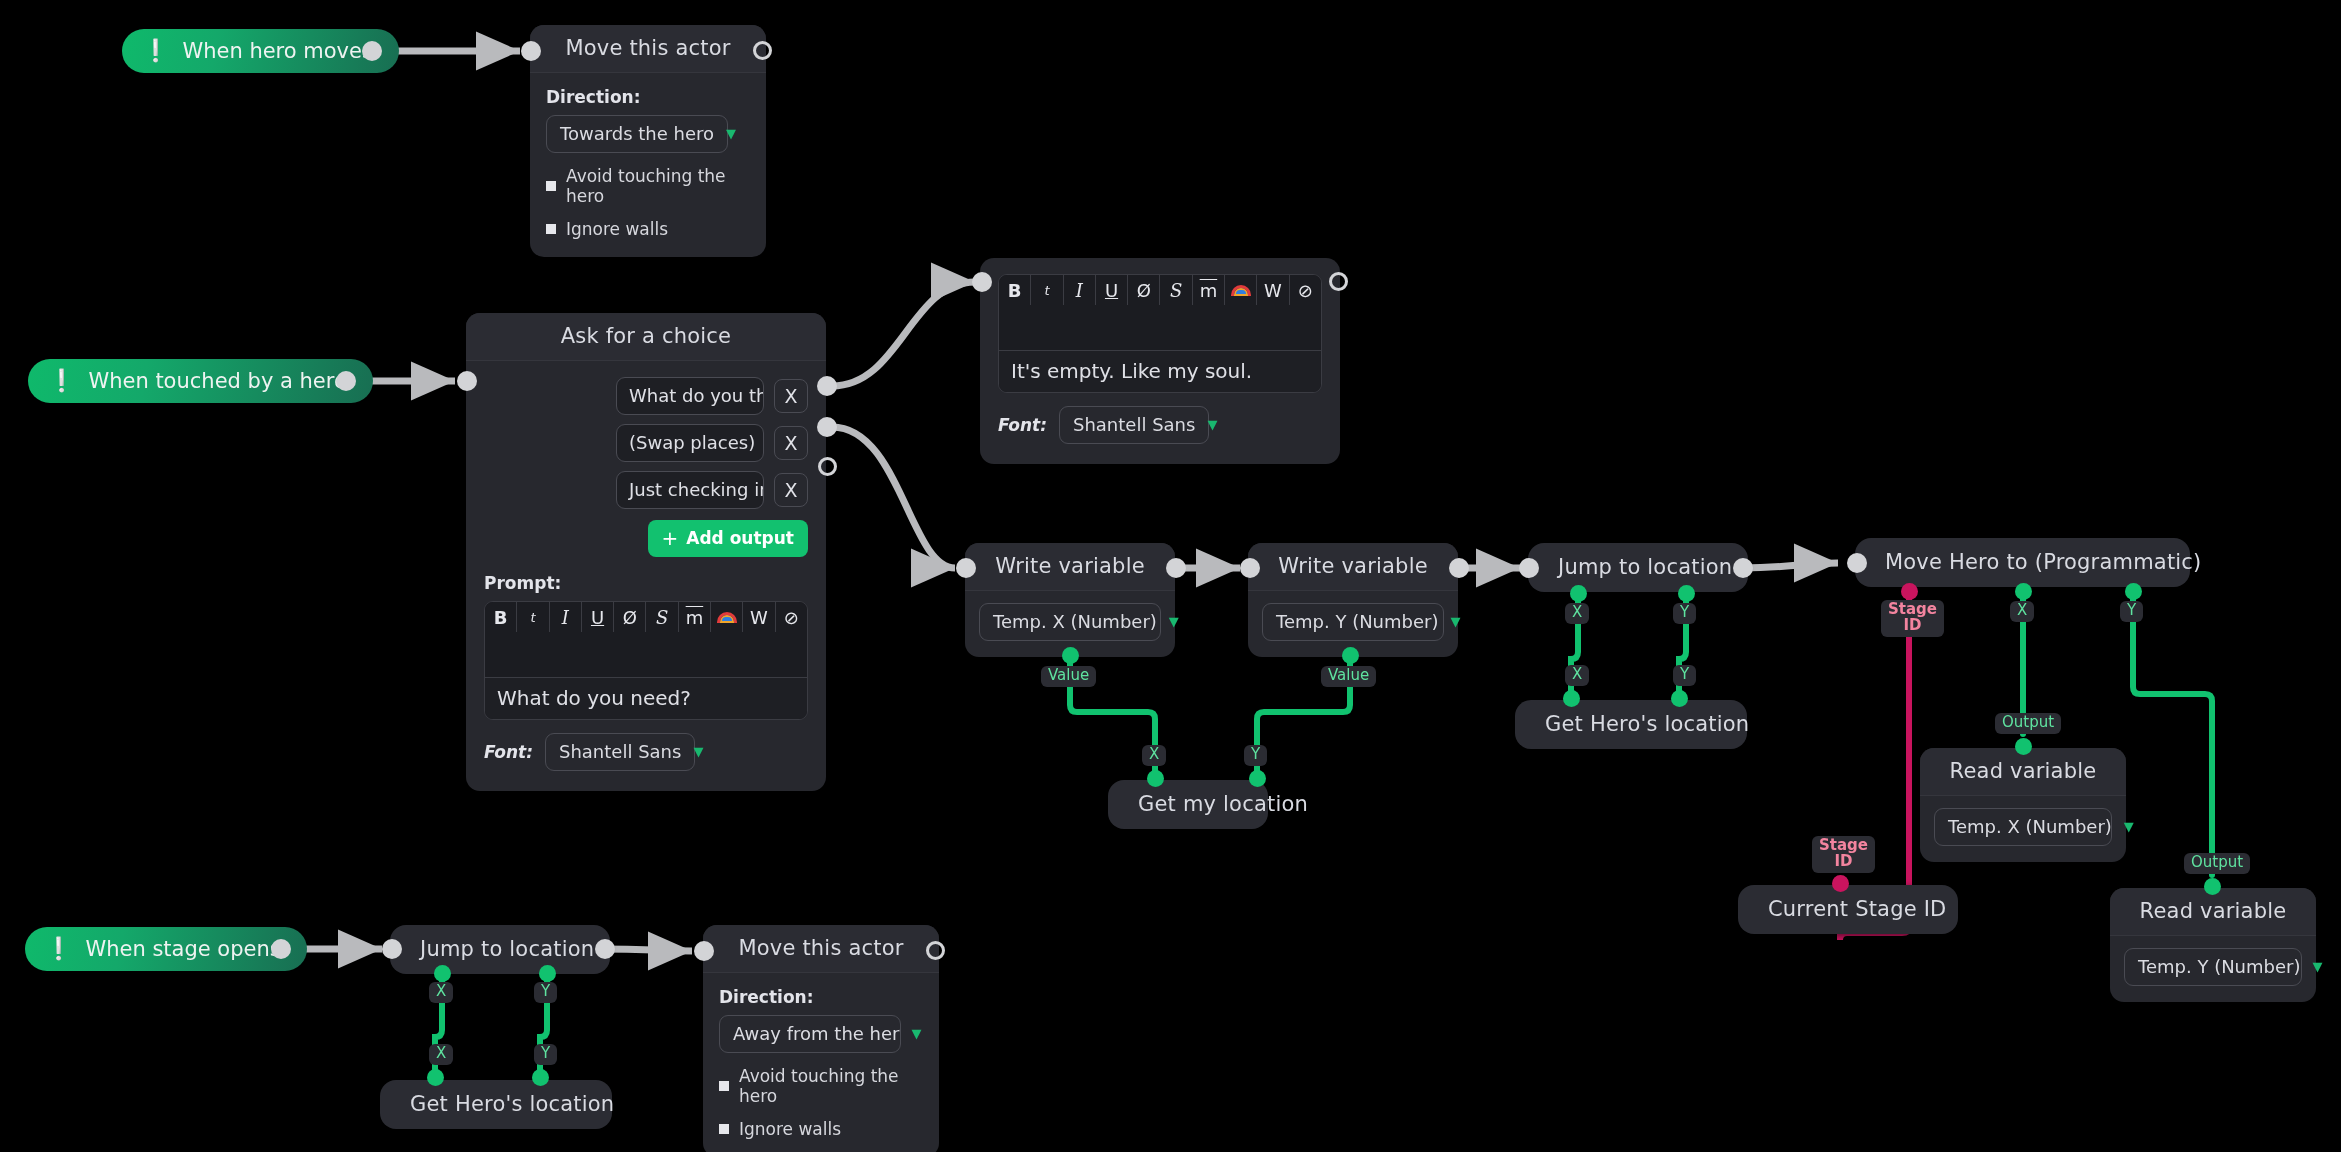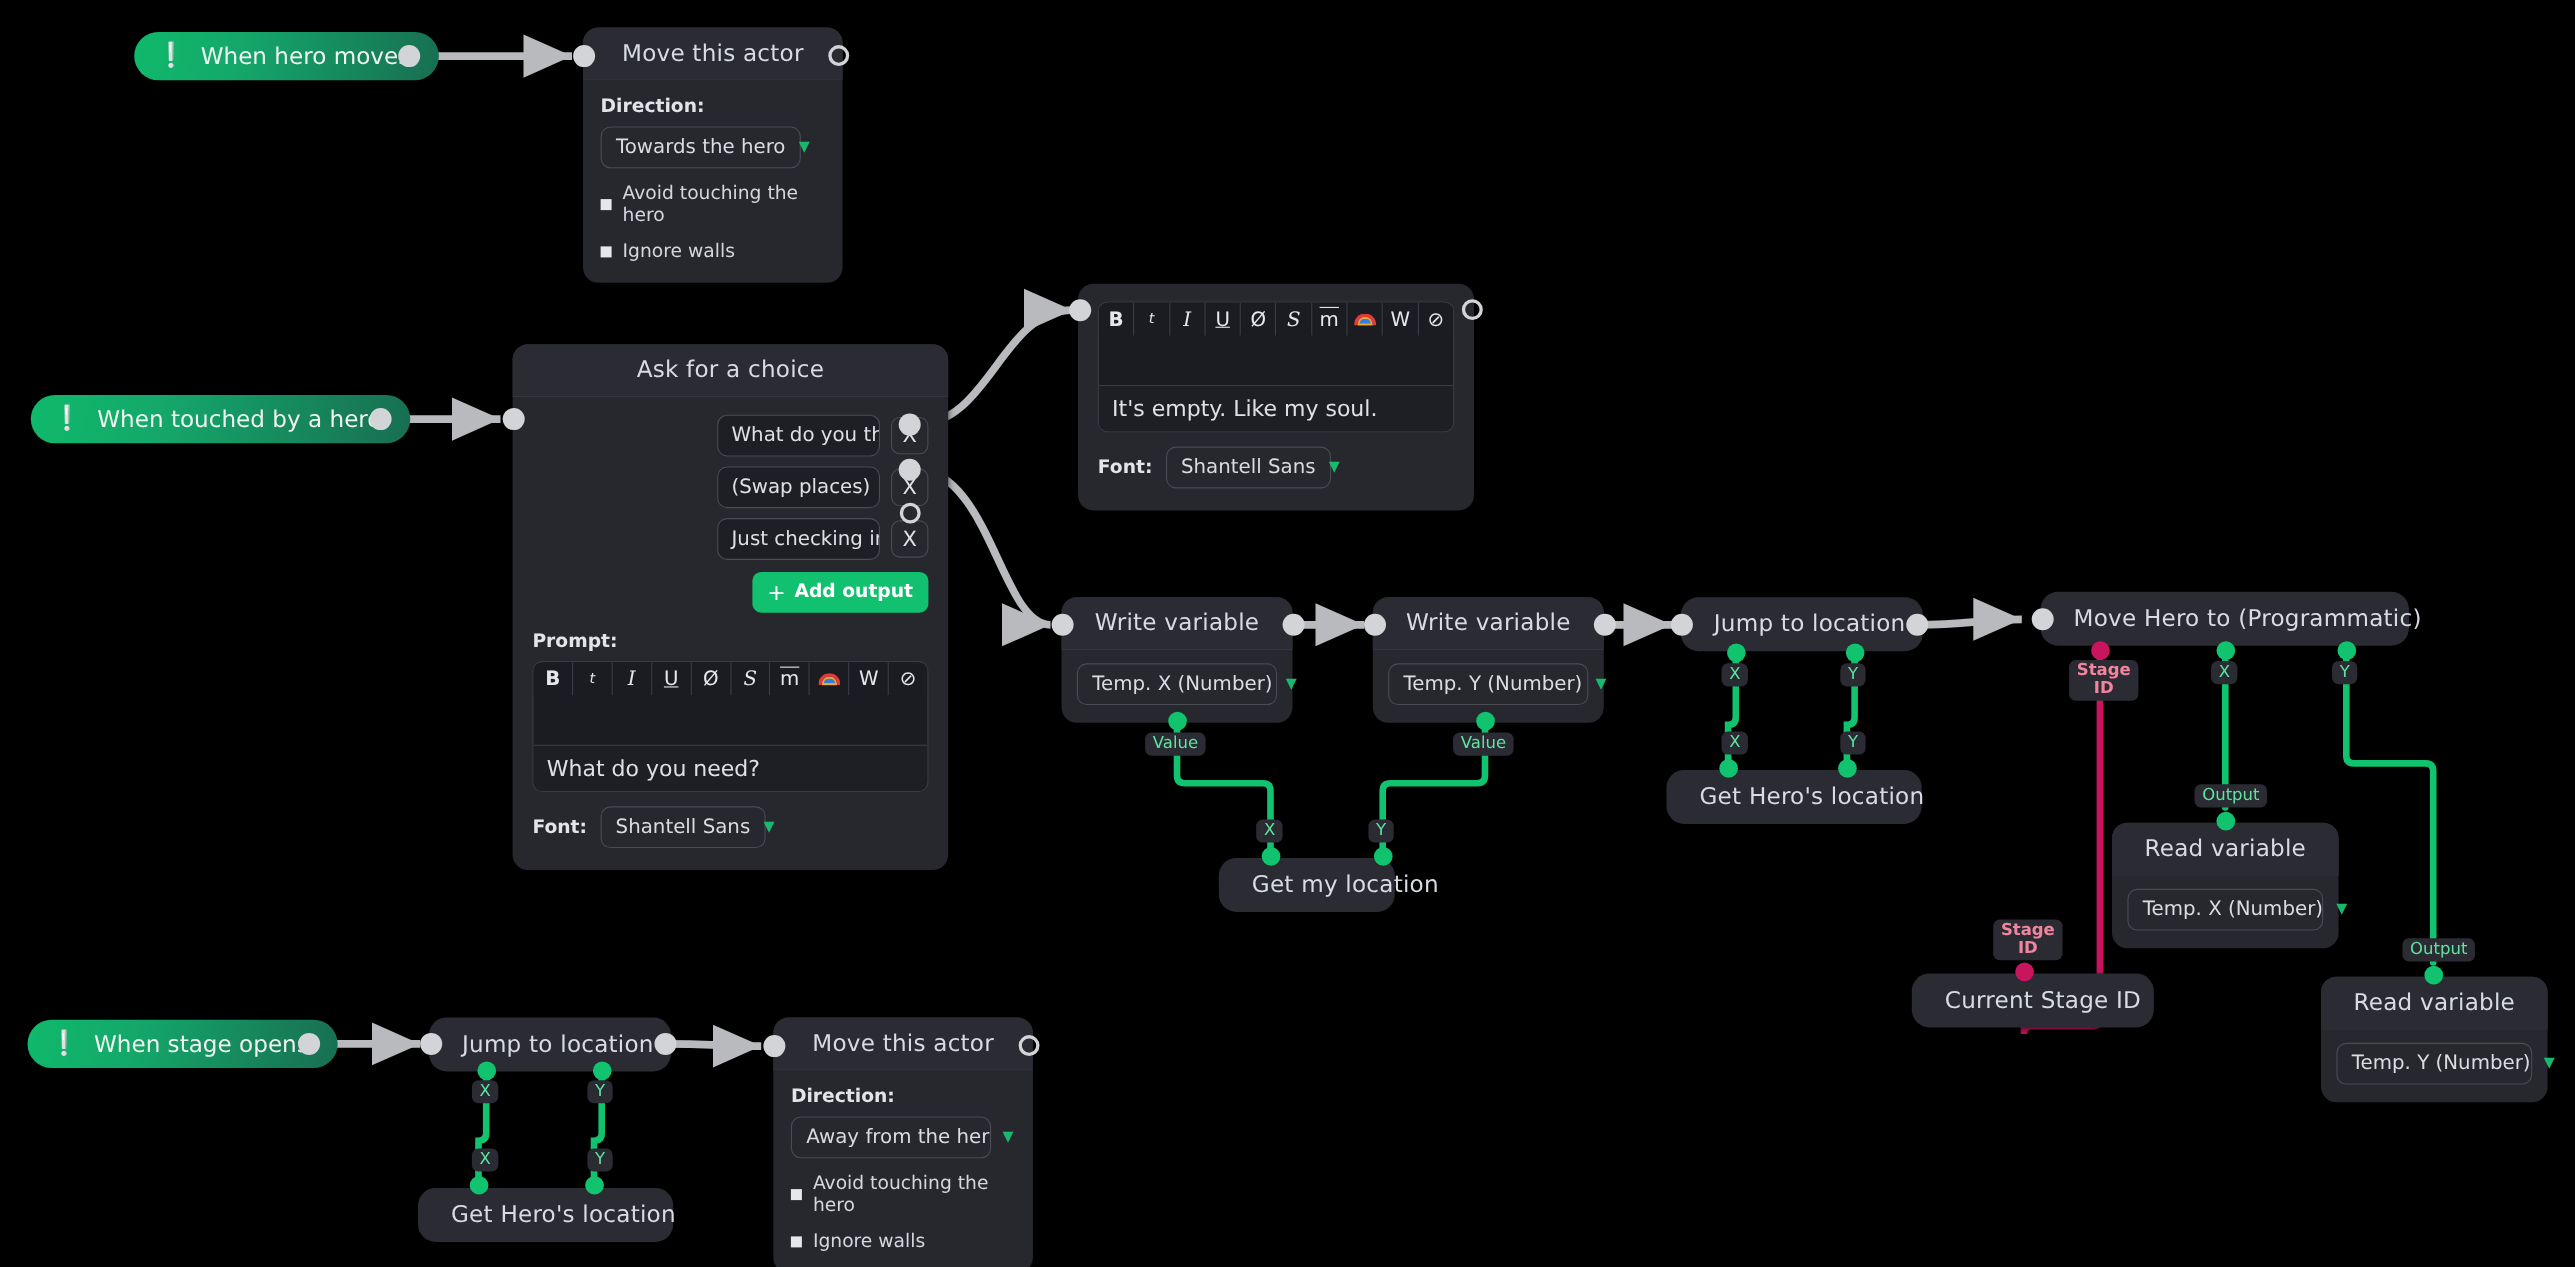--- a/index.html
+++ b/index.html
@@ -151,21 +151,21 @@
   .rt-btn:last-child { border-right: none; }
   .rt-body {
     border-top: 1px solid #3b3c43;
     background: #1e1f24;
     color: #dfe0e6;
     font-size: 20px;
     padding: 8px 12px 9px;
     white-space: nowrap; overflow: hidden; margin-top: 45px;
   }
   .font-row { display: flex; align-items: center; gap: 12px; margin-top: 13px; }
-  .font-row .field-label { margin-bottom: 0; }
+  .font-row .field-label { margin-bottom: 0; font-style: italic; }
 
   .mini-rainbow {
     width: 20px; height: 11px;
     border-radius: 20px 20px 0 0;
     border: 3px solid #e23b3b;
     border-bottom: none;
     box-shadow: inset 0 0 0 2px #f0a52a, inset 0 0 0 4px #2f7fe0;
   }
   .gl { font-size: 18px; }
   .gl.small { font-size: 13px; }
@@ -248,21 +248,21 @@
   </div>
   <div class="port" style="left:521px; top:41px;"></div>
   <div class="port ring" style="left:753px; top:41px;"></div>
 
   <div class="trigger" style="left:28px; top:359px;">
     <span class="bolt">❕</span>
     <span>When touched by a hero</span>
   </div>
   <div class="port" style="left:336px; top:371px;"></div>
 
-  <div class="node has-body" style="left:466px; top:313px; width:396px;">
+  <div class="node has-body" style="left:466px; top:313px; width:360px;">
     <div class="node-head">Ask for a choice</div>
     <div class="node-body" style="padding:16px 18px 20px;">
       <div style="display:flex; flex-direction:column; align-items:flex-end;">
         <div class="choice-row">
           <span class="text-input">What do you think about</span>
           <span class="x-btn">X</span>
         </div>
         <div class="choice-row">
           <span class="text-input">(Swap places)</span>
           <span class="x-btn">X</span>

